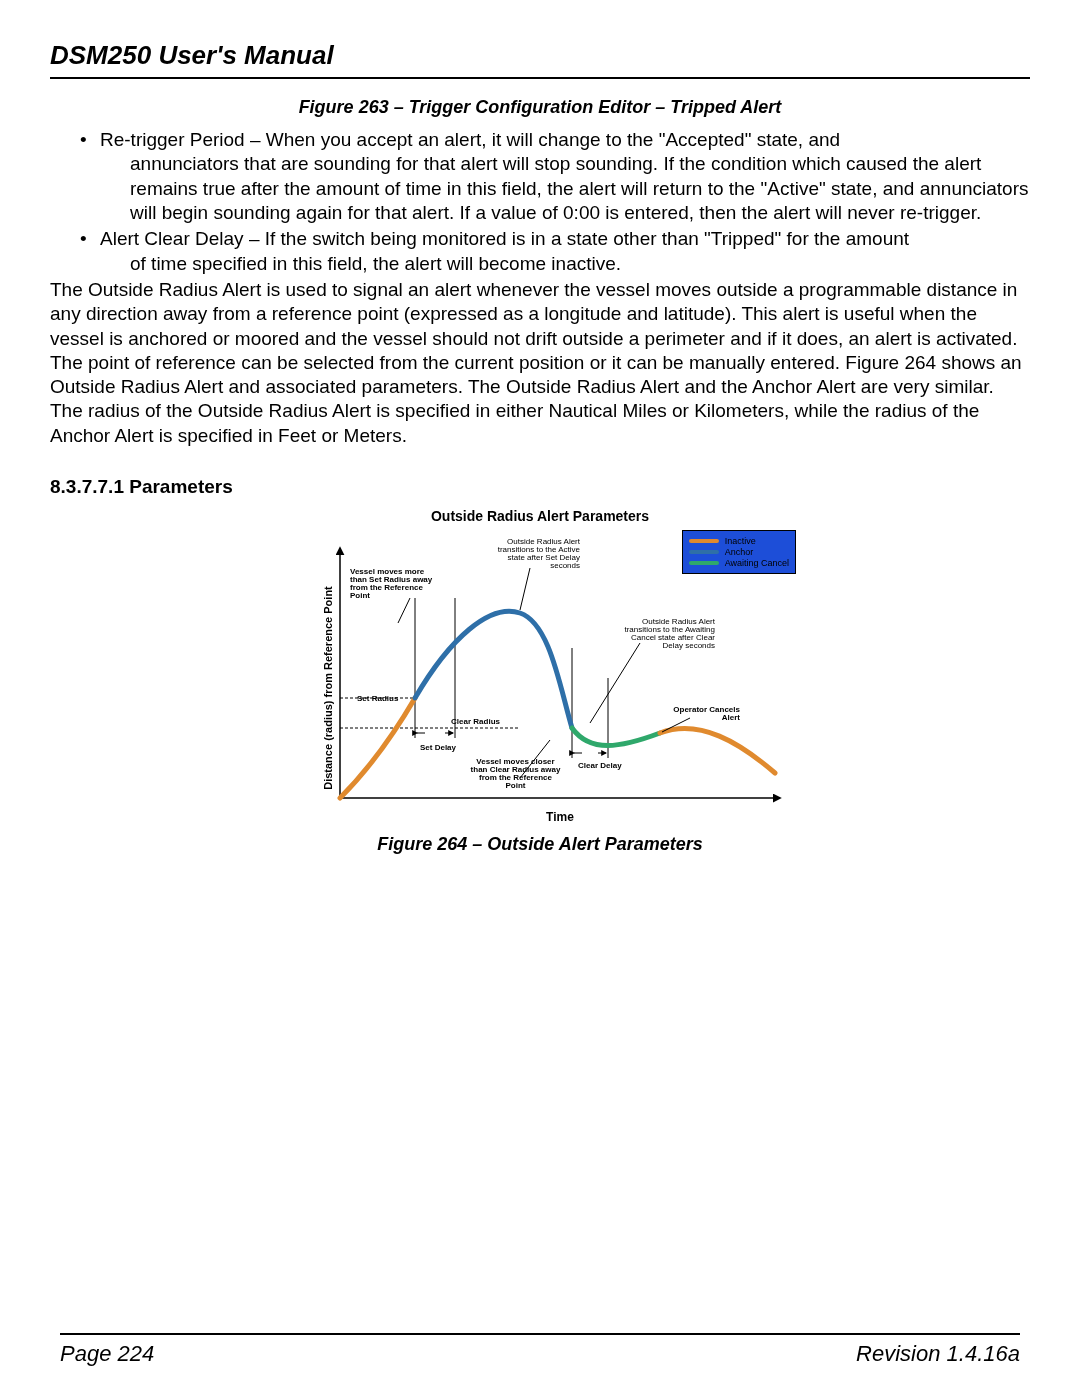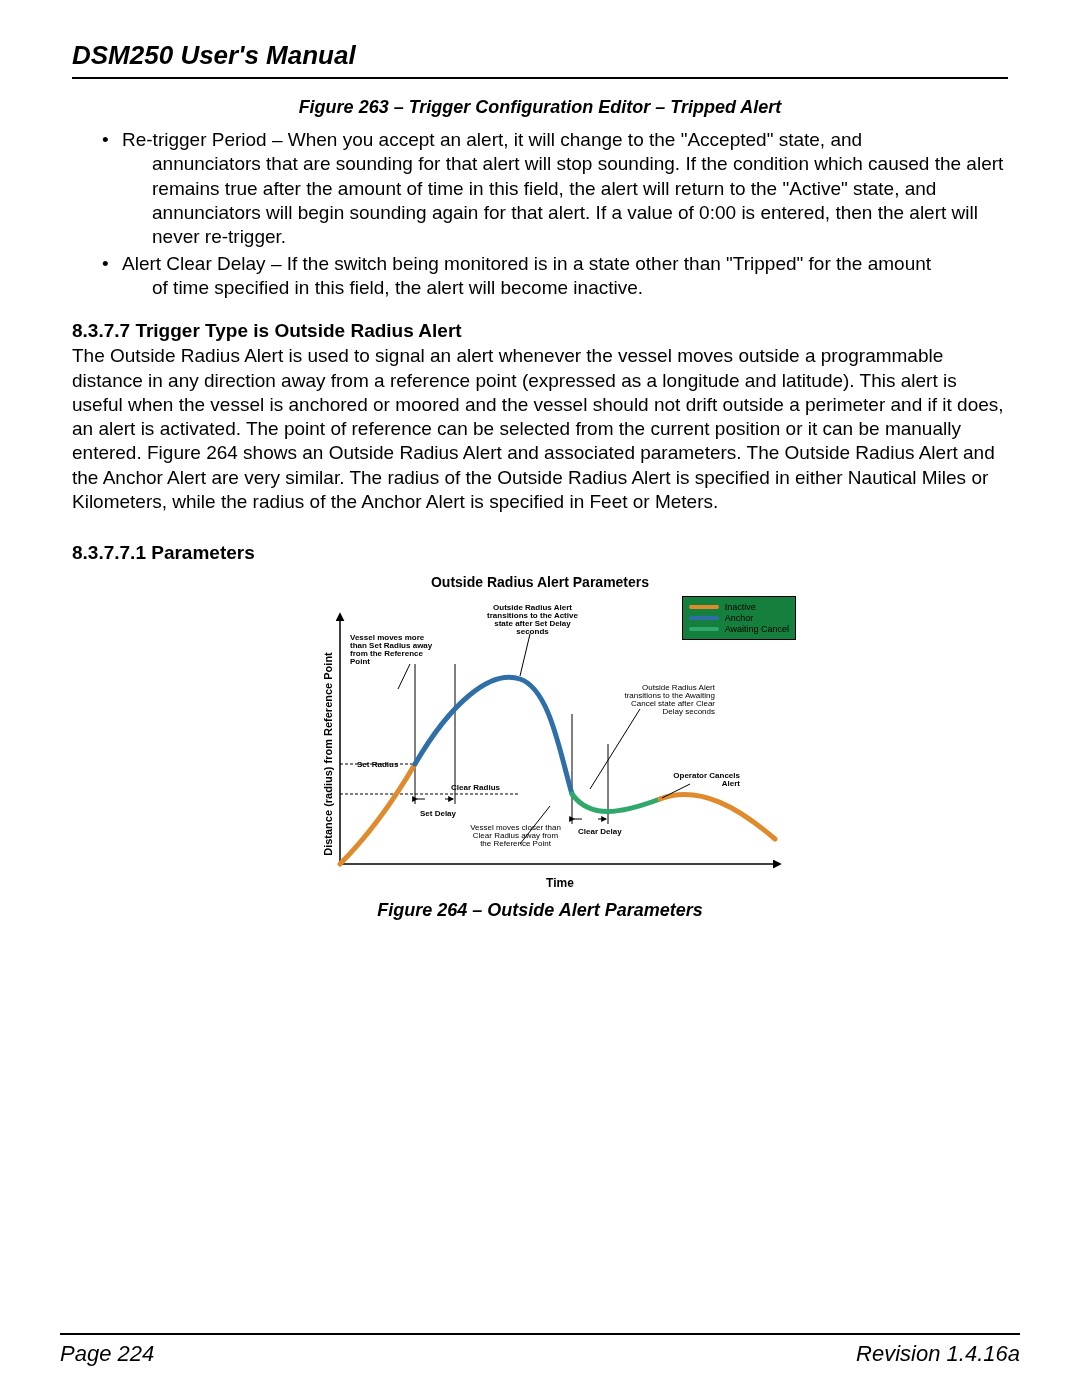--- a/index.html
+++ b/index.html
@@ -1,34 +1,34 @@
 <!DOCTYPE html>
 <html><head>
 <meta charset="utf-8">
 <style>
 html,body{margin:0;padding:0;background:#fff;color:#000;font-family:Arial,Helvetica,sans-serif}
-.page{width:1080px;min-height:1397px;margin:0 auto;padding:40px 72px 30px;box-sizing:border-box;position:relative}
+.page{width:1080px;min-height:1397px;margin:0 auto;padding:40px 50px 30px;box-sizing:border-box;position:relative}
 .hdr-title{font-family:Arial,Helvetica,sans-serif;font-style:italic;font-weight:bold;font-size:26px;margin:0 0 6px}
 .rule{height:2px;background:#000;margin-bottom:18px}
 .fig-cap{text-align:center;font-style:italic;font-weight:bold;font-size:18px;margin:6px 0 10px}
 ul.def-list{list-style:none;margin:0;padding:0 0 0 30px}
 ul.def-list li{position:relative;padding-left:20px;margin:2px 0}
 ul.def-list li::before{content:"•";position:absolute;left:0;top:0}
 .term{font-weight:normal}
 .body-text{font-size:19px;line-height:1.28}
 .indent-cont{padding-left:50px}
 .sec-heading{font-weight:bold;font-size:19px;margin-top:20px}
 .para{font-size:19px;line-height:1.28;margin-top:2px}
 .footer{position:absolute;bottom:30px;left:60px;right:60px}
 .footer .rule{margin-bottom:6px}
 .footer-row{display:flex;justify-content:space-between;font-style:italic;font-size:22px}
 .chart-box{width:520px;margin:10px auto 4px;padding:0;position:relative}
 .chart-title{font-weight:bold;text-align:center;font-size:14px;margin-bottom:4px}
 svg.chart{display:block;margin:0 auto}
-.legend-box{position:absolute;top:22px;right:4px;border:1px solid #000;padding:4px 6px;font-size:9px;background:#15803d}
+.legend-box{position:absolute;top:22px;right:4px;border:1px solid #000;padding:4px 6px;font-size:9px;background:#1d4ed8}
 .legend-row{display:flex;align-items:center;gap:6px;margin:1px 0}
 .sw{width:30px;height:4px;border-radius:2px}
 .sw-o{background:#e08a2e}
 .sw-b{background:#2e6fa8}
 .sw-g{background:#2fa86b}
 </style>
 </head>
 <body>
 <div class="page">
 
@@ -41,21 +41,20 @@
     <li>
       <span class="term">Re-trigger Period</span><span> – When you accept an alert, it will change to the "Accepted" state, and</span>
       <div class="indent-cont" style="padding-left:30px">annunciators that are sounding for that alert will stop sounding. If the condition which caused the alert remains true after the amount of time in this field, the alert will return to the "Active" state, and annunciators will begin sounding again for that alert. If a value of 0:00 is entered, then the alert will never re-trigger.</div>
     </li>
     <li>
       <span class="term">Alert Clear Delay</span><span> – If the switch being monitored is in a state other than "Tripped" for the amount</span>
       <div style="padding-left:30px">of time specified in this field, the alert will become inactive.</div>
     </li>
   </ul>
 
-  <div class="sec-heading">8.3.7.7  Trigger Type is Outside Radius Alert</div>
   <div class="para">The Outside Radius Alert is used to signal an alert whenever the vessel moves outside a programmable distance in any direction away from a reference point (expressed as a longitude and latitude). This alert is useful when the vessel is anchored or moored and the vessel should not drift outside a perimeter and if it does, an alert is activated. The point of reference can be selected from the current position or it can be manually entered. Figure 264 shows an Outside Radius Alert and associated parameters. The Outside Radius Alert and the Anchor Alert are very similar. The radius of the Outside Radius Alert is specified in either Nautical Miles or Kilometers, while the radius of the Anchor Alert is specified in Feet or Meters.</div>
 
   <div class="sec-heading" style="margin-top:28px">8.3.7.7.1  Parameters</div>
 
   <div class="chart-box">
     <div class="chart-title">Outside Radius Alert Parameters</div>
     <div class="legend-box">
       <div class="legend-row">
           <span class="sw sw-o"></span>
           <span>Inactive</span>
@@ -106,30 +105,30 @@
       <text x="42" y="160" transform="rotate(-90 42,160)" font-size="11" font-weight="bold" text-anchor="middle">Distance (radius) from Reference Point</text>
       <text x="270" y="293" font-size="12" font-weight="bold" text-anchor="middle">Time</text>
       <text x="67" y="173" font-size="8" font-weight="bold">Set Radius</text>
       <text x="130" y="222" font-size="8" font-weight="bold">Set Delay</text>
       <text x="210" y="196" font-size="8" font-weight="bold" text-anchor="end">Clear Radius</text>
       <text x="288" y="240" font-size="8" font-weight="bold">Clear Delay</text>
       <foreignObject x="60" y="40" width="90" height="50">
         <div xmlns="http://www.w3.org/1999/xhtml" style="font-size:8px;font-weight:bold;line-height:1">Vessel moves more than Set Radius away from the Reference Point</div>
       </foreignObject>
       <foreignObject x="195" y="10" width="95" height="45">
-        <div xmlns="http://www.w3.org/1999/xhtml" style="font-size:8px;font-weight:bold;text-align:center;line-height:1">Outside Radius Alert transitions to the Active state after Set Delay seconds</div>
+        <div xmlns="http://www.w3.org/1999/xhtml" style="font-size:8px;font-weight:normal;text-align:right;line-height:1">Outside Radius Alert transitions to the Active state after Set Delay seconds</div>
       </foreignObject>
       <foreignObject x="320" y="90" width="105" height="50">
         <div xmlns="http://www.w3.org/1999/xhtml" style="font-size:8px;font-weight:normal;text-align:right;line-height:1">Outside Radius Alert transitions to the Awaiting Cancel state after Clear Delay seconds</div>
       </foreignObject>
       <foreignObject x="370" y="178" width="80" height="30">
         <div xmlns="http://www.w3.org/1999/xhtml" style="font-size:8px;font-weight:bold;text-align:right;line-height:1">Operator Cancels Alert</div>
       </foreignObject>
       <foreignObject x="178" y="230" width="95" height="50">
-        <div xmlns="http://www.w3.org/1999/xhtml" style="font-size:8px;font-weight:normal;text-align:center;line-height:1">Vessel moves closer than Clear Radius away from the Reference Point</div>
+        <div xmlns="http://www.w3.org/1999/xhtml" style="font-size:8px;font-weight:bold;text-align:center;line-height:1">Vessel moves closer than Clear Radius away from the Reference Point</div>
       </foreignObject>
     </svg>
   </div>
 
   <div class="fig-cap">Figure 264 – Outside Alert Parameters</div>
 
   <div class="footer">
     <div class="rule"></div>
     <div class="footer-row">
       <span>Page 224</span>

